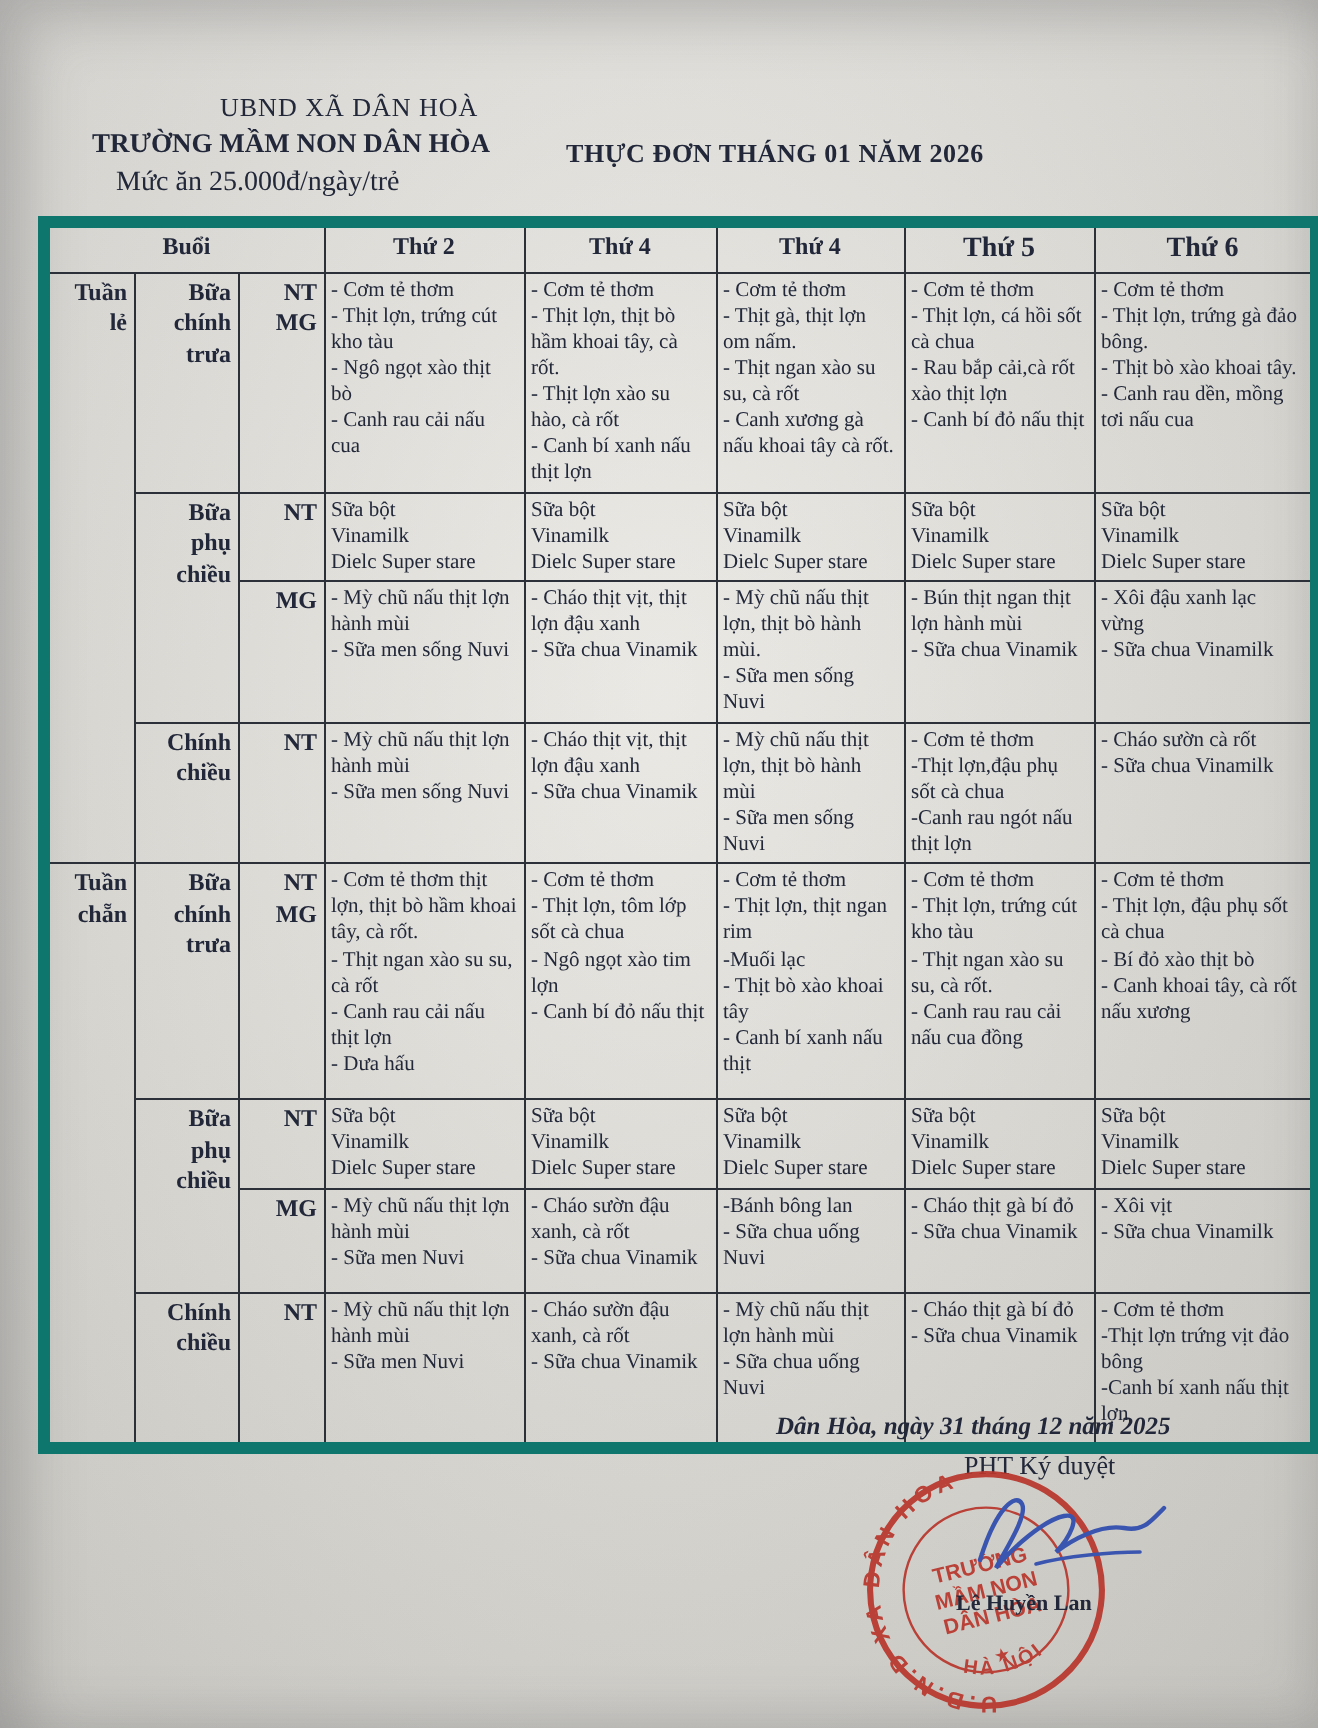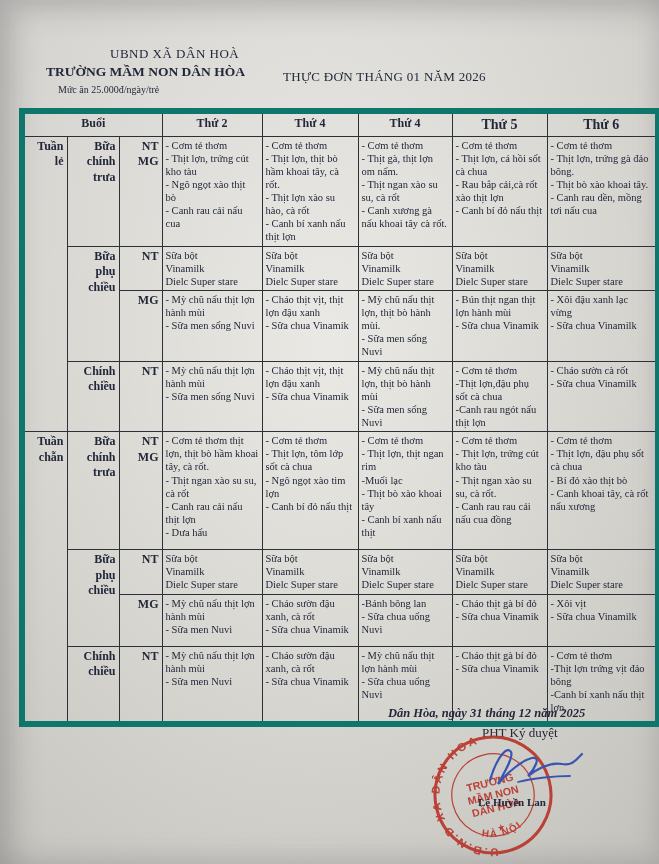--- a/index.html
+++ b/index.html
@@ -13,22 +13,22 @@
     position: relative;
   }
   .edge-shadow {
     position: absolute; inset: 0;
     box-shadow: inset 14px 10px 28px rgba(90,90,95,0.28), inset -6px -10px 22px rgba(120,120,125,0.18);
     pointer-events: none;
   }
   .header { position: absolute; top: 46px; left: 0; width: 100%; }
   .org1 { position: absolute; top: 0; left: 62px; font-size: 13px; letter-spacing: 0.5px; margin-left: 48px; }
   .org2 { position: absolute; top: 18px; left: 30px; font-size: 13.5px; font-weight: bold; margin-left: 16px; }
-  .rate { position: absolute; top: 38px; left: 58px; font-size: 10px; }
-  .title { position: absolute; top: 23px; left: 283px; font-size: 13px; font-weight: normal; letter-spacing: 0.3px; }
+  .rate { position: absolute; top: 38px; left: 58px; font-size: 14px; }
+  .title { position: absolute; top: 23px; left: 283px; font-size: 13px; font-weight: bold; letter-spacing: 0.3px; }
 
   table.menu {
     position: absolute; top: 108px; left: 19px;
     width: 636px; border-collapse: collapse; table-layout: fixed;
     font-size: 10.5px; line-height: 1.25;
   }
   table.menu td, table.menu th {
     border: 1px solid #2c3038;
     padding: 2px 3px;
     vertical-align: top;

